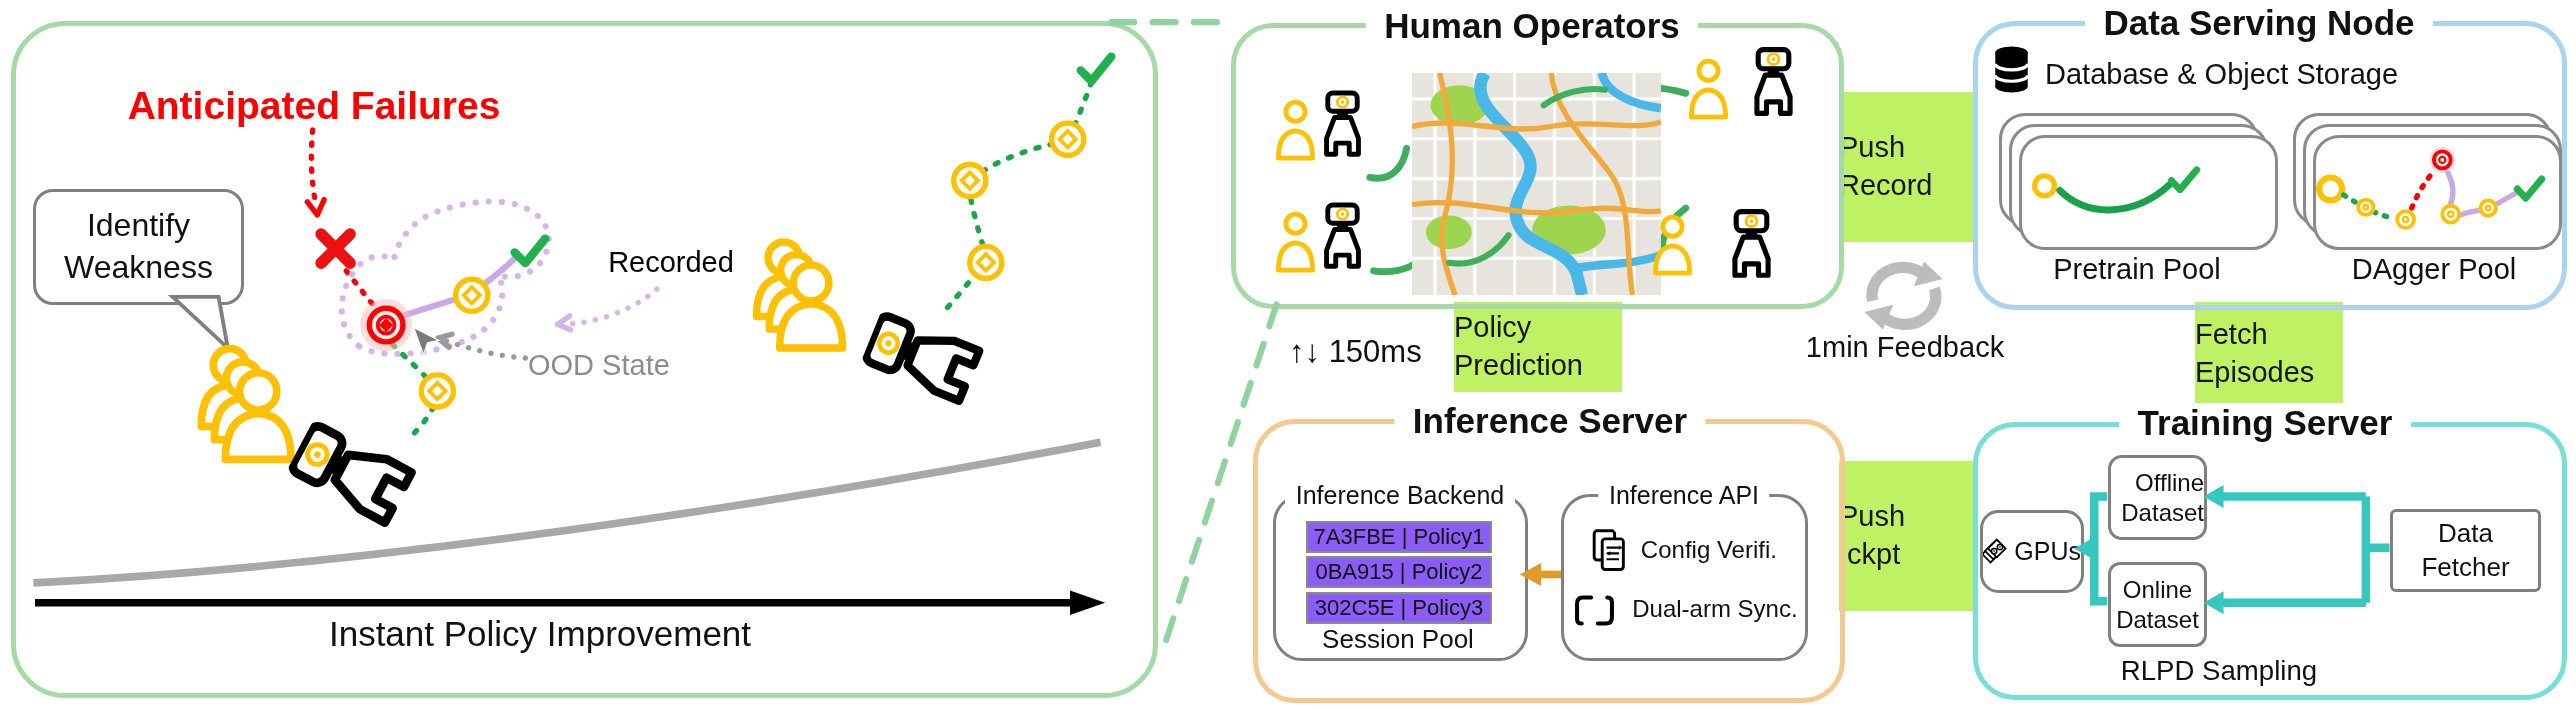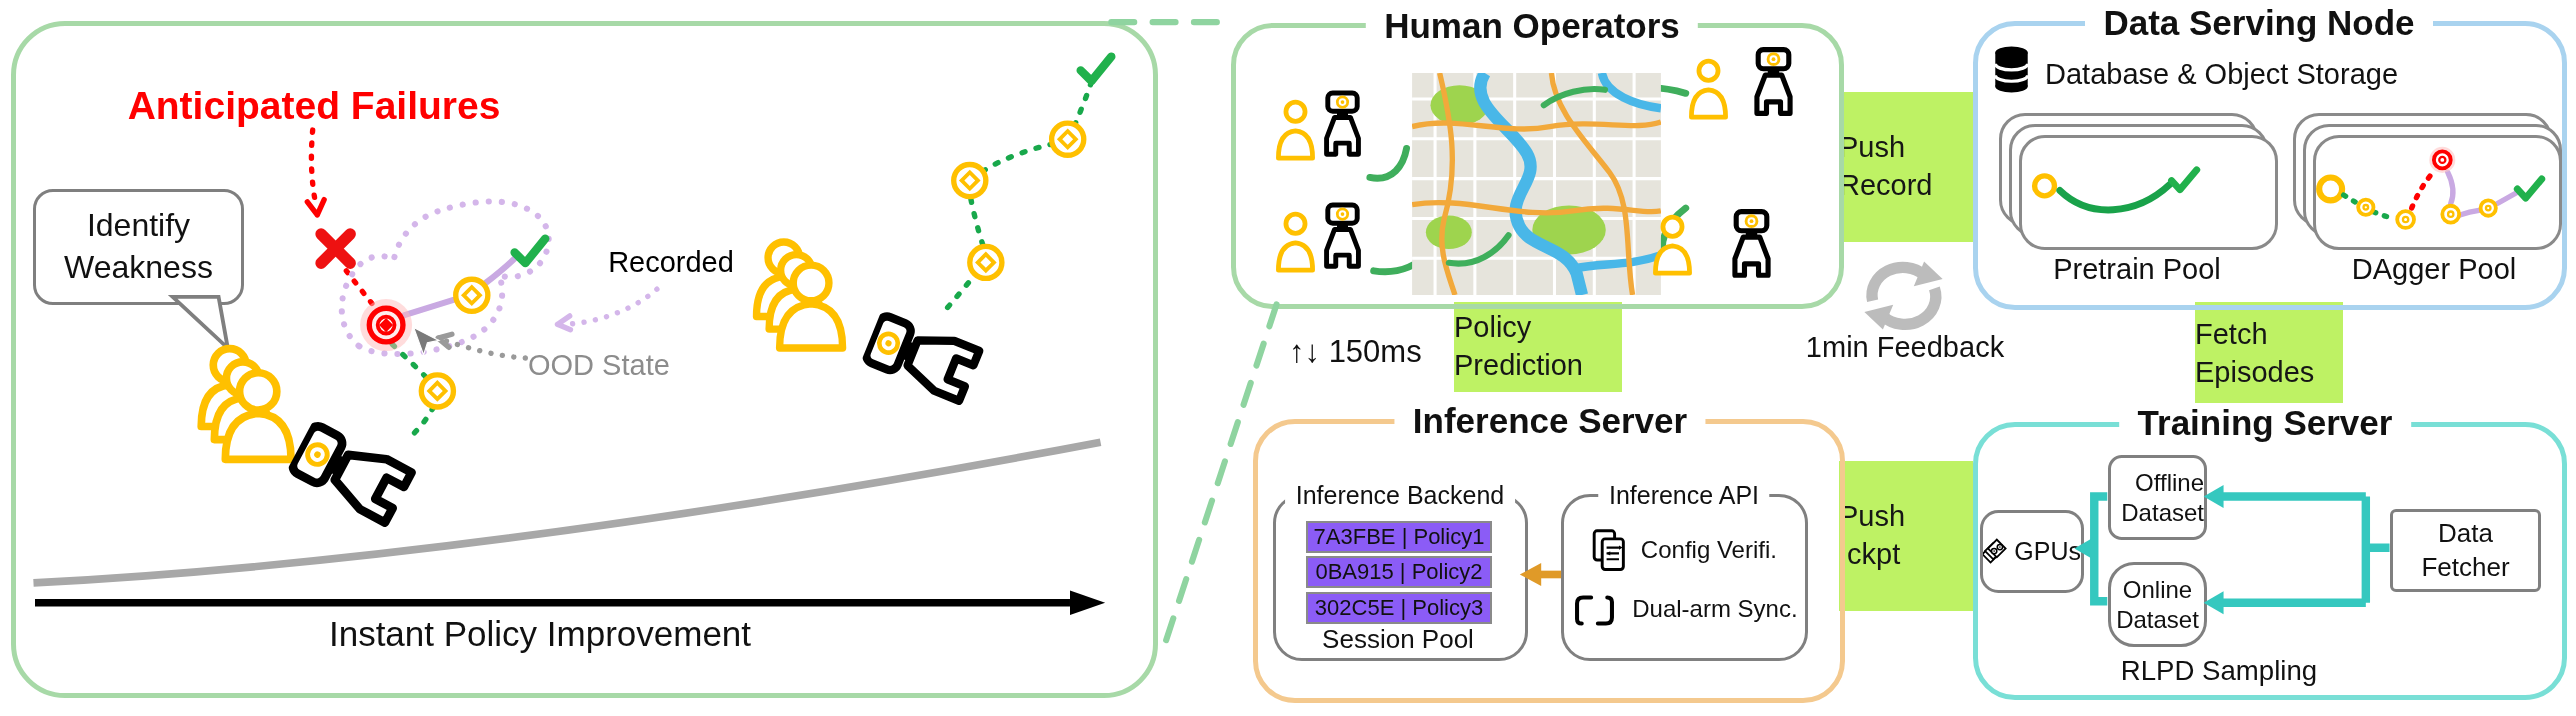--- a/index.html
+++ b/index.html
@@ -145,21 +145,21 @@
       <circle cx="38" cy="21" r="6" fill="#fff" stroke="#000" stroke-width="3.5"></circle>
       <circle cx="25" cy="30" r="1.8" fill="#000"></circle>
         <circle cx="38" cy="21" r="1.8" fill="#000"></circle>
     </svg>
     <span style="font-size:25px;">GPUs</span>
   </div>
   <div class="ibox" style="left:2108px;top:455px;width:93px;height:79px;border-radius:13.8px;font-size:24px;line-height:1.25;align-items:flex-end;">
     <span>Offline</span>
     <span>Dataset</span>
   </div>
-  <div class="ibox" style="left:2108px;top:562px;width:93px;height:79px;border-radius:26px;font-size:24px;line-height:1.25;">
+  <div class="ibox" style="left:2108px;top:562px;width:93px;height:79px;border-radius:12px;font-size:24px;line-height:1.25;">
     <span>Online</span>
     <span>Dataset</span>
   </div>
   <div class="ibox" style="left:2390px;top:509px;width:145px;height:77px;border-radius:6px;font-size:26px;line-height:1.3;">
     <span>Data</span>
     <span>Fetcher</span>
   </div>
   <div class="lbl ctr" style="left:2219px;top:655px;font-size:27.6px;font-weight:500;">RLPD Sampling</div>
 
   <svg class="icon" style="left:1412px;top:73px;" width="249" height="222" viewBox="0 0 325 290">

